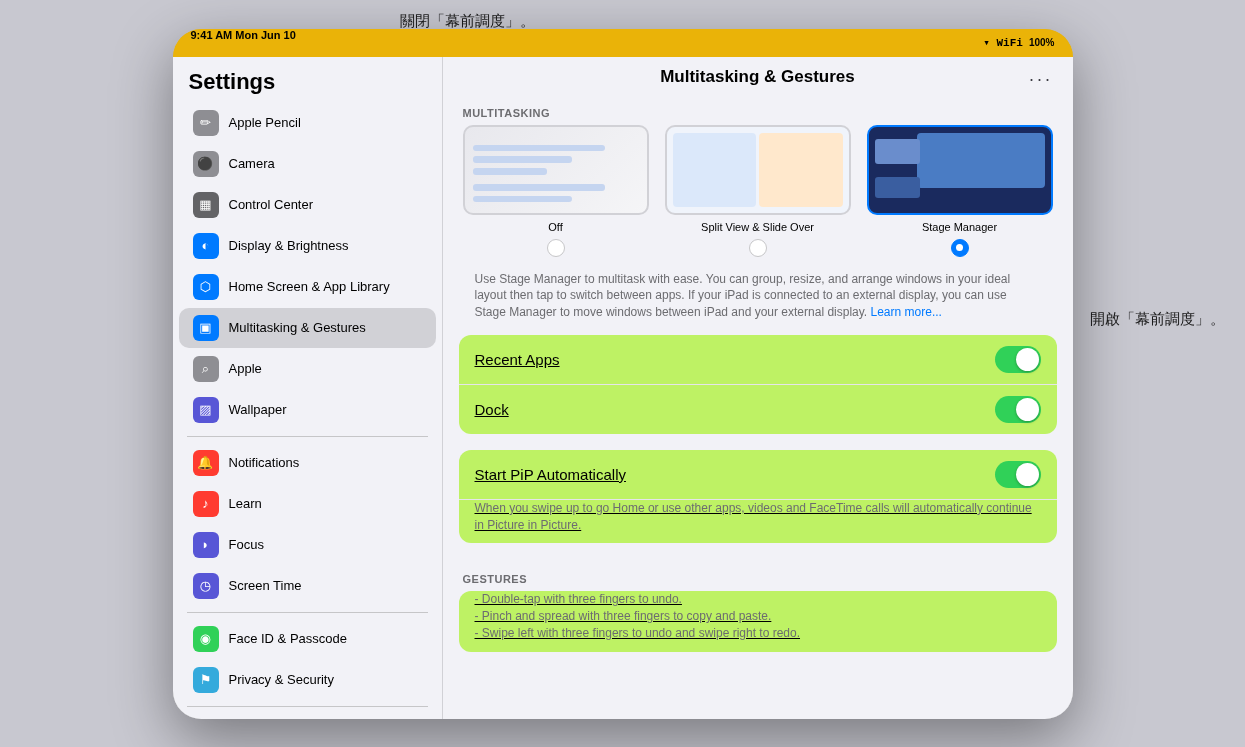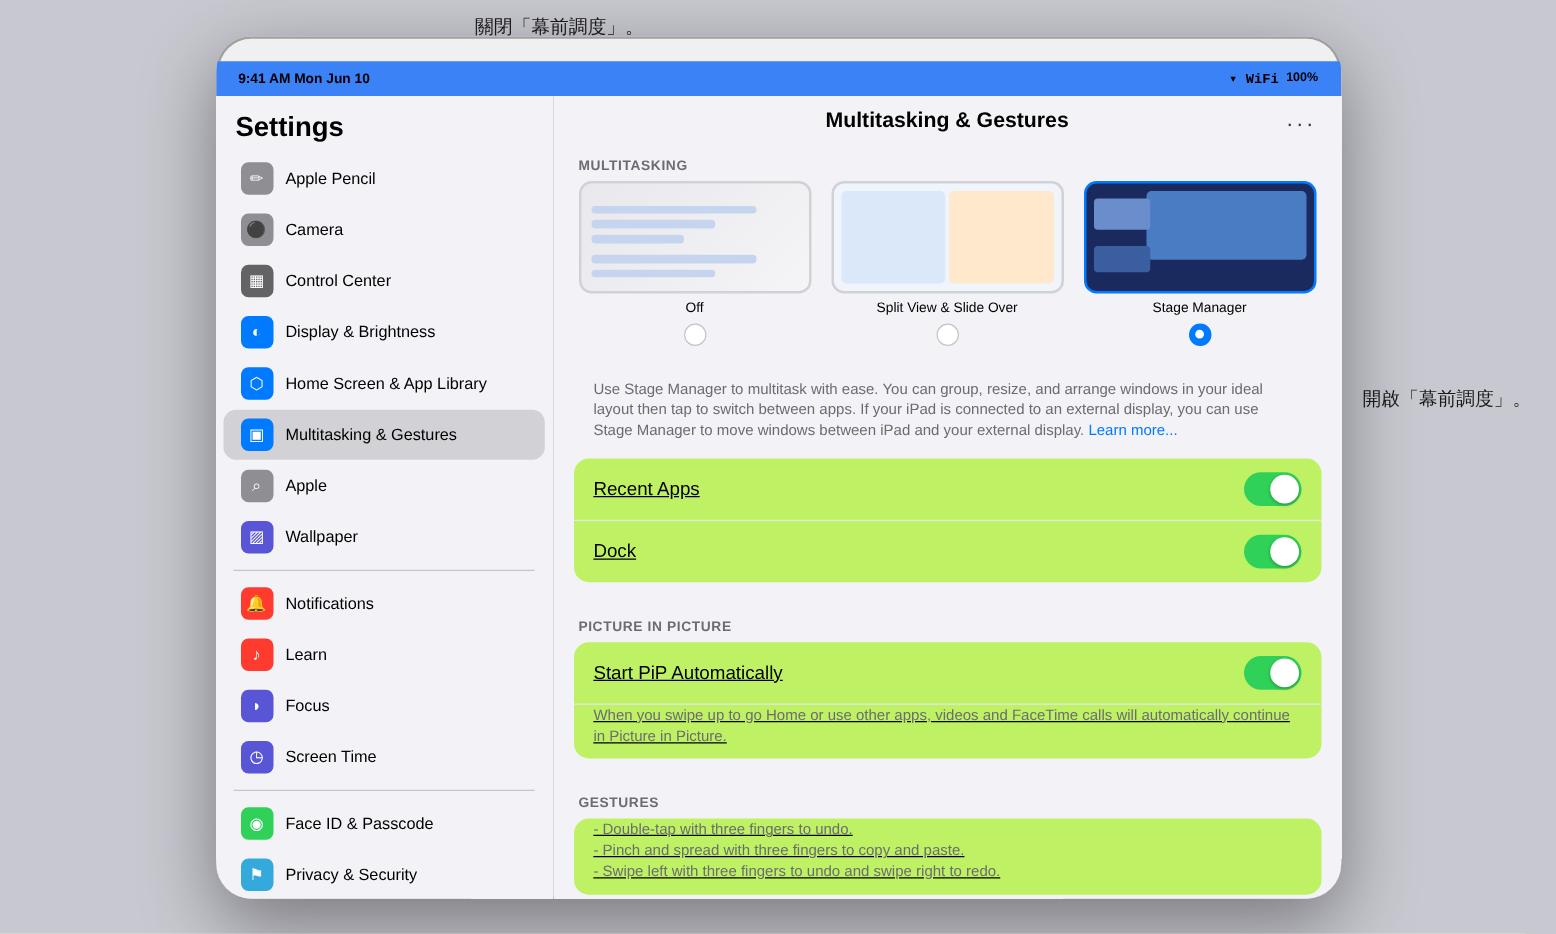--- a/index.html
+++ b/index.html
@@ -12,21 +12,21 @@
       height: 747px;
       font-family: -apple-system, 'SF Pro Display', 'Helvetica Neue', Arial, sans-serif;
       overflow: hidden;
       position: relative;
     }
 
     
     .annotation-top {
       position: absolute;
       top: 12px;
-      left: 380px;
+      left: 400px;
       font-size: 15px;
       color: #1a1a1a;
       font-family: 'PingFang TC', 'Heiti TC', sans-serif;
       white-space: nowrap;
     }
     .annotation-right {
       position: absolute;
       top: 310px;
       right: 20px;
       font-size: 15px;
@@ -60,29 +60,27 @@
       box-shadow: 0 20px 60px rgba(0,0,0,0.4), inset 0 0 0 2px #a0a0a0;
       overflow: hidden;
       position: relative;
       display: flex;
       flex-direction: column;
     }
 
     
     .status-bar {
       height: 28px;
-      background: #3b82f6;
-      display: flex;
-      align-items: center;
+      background: #eab308;
+      display: flex;
       justify-content: space-between;
       padding: 0 18px;
       flex-shrink: 0;
       font-size: 11px;
       font-weight: 600;
-      margin-top: 20px;
     }
     .status-time { font-size: 11px; font-weight: 700; }
     .status-right { display: flex; align-items: center; gap: 6px; font-size: 10px; }
     .wifi-icon { font-size: 11px; font-family: Liberation Mono, monospace; }
     .battery-icon { font-size: 10px; }
 
     
     .main-area {
       display: flex;
       flex: 1;
@@ -516,36 +514,35 @@
       <div class="stage-main"></div>
       <div class="stage-mini"></div>
       <div class="stage-mini2"></div>
     </div>
             </div>
             <span class="card-label">Stage Manager</span>
             <div class="card-radio selected"></div>
           </div>
         </div>
 
-      <div class="settings-row-desc" style="margin: 12px 16px 4px; background: transparent;">
+      <div class="settings-row-desc" style="margin: 0 16px 4px; background: transparent;">
         Use Stage Manager to multitask with ease. You can group, resize, and arrange windows in your ideal layout then tap to switch between apps. If your iPad is connected to an external display, you can use Stage Manager to move windows between iPad and your external display. <a>Learn more...</a>
       </div>
 
       <div class="settings-group">
         <div class="settings-row">
           <span class="settings-row-label">Recent Apps</span>
           <div class="toggle"></div>
         </div>
         <div class="settings-row">
           <span class="settings-row-label">Dock</span>
           <div class="toggle"></div>
         </div>
       </div>
 
-      <div class="section-label">PICTURE IN PICTURE</div>
       <div class="settings-group">
         <div class="settings-row">
           <span class="settings-row-label">Start PiP Automatically</span>
           <div class="toggle"></div>
         </div>
         <div class="settings-row-desc">
           When you swipe up to go Home or use other apps, videos and FaceTime calls will automatically continue in Picture in Picture.
         </div>
       </div>
 

